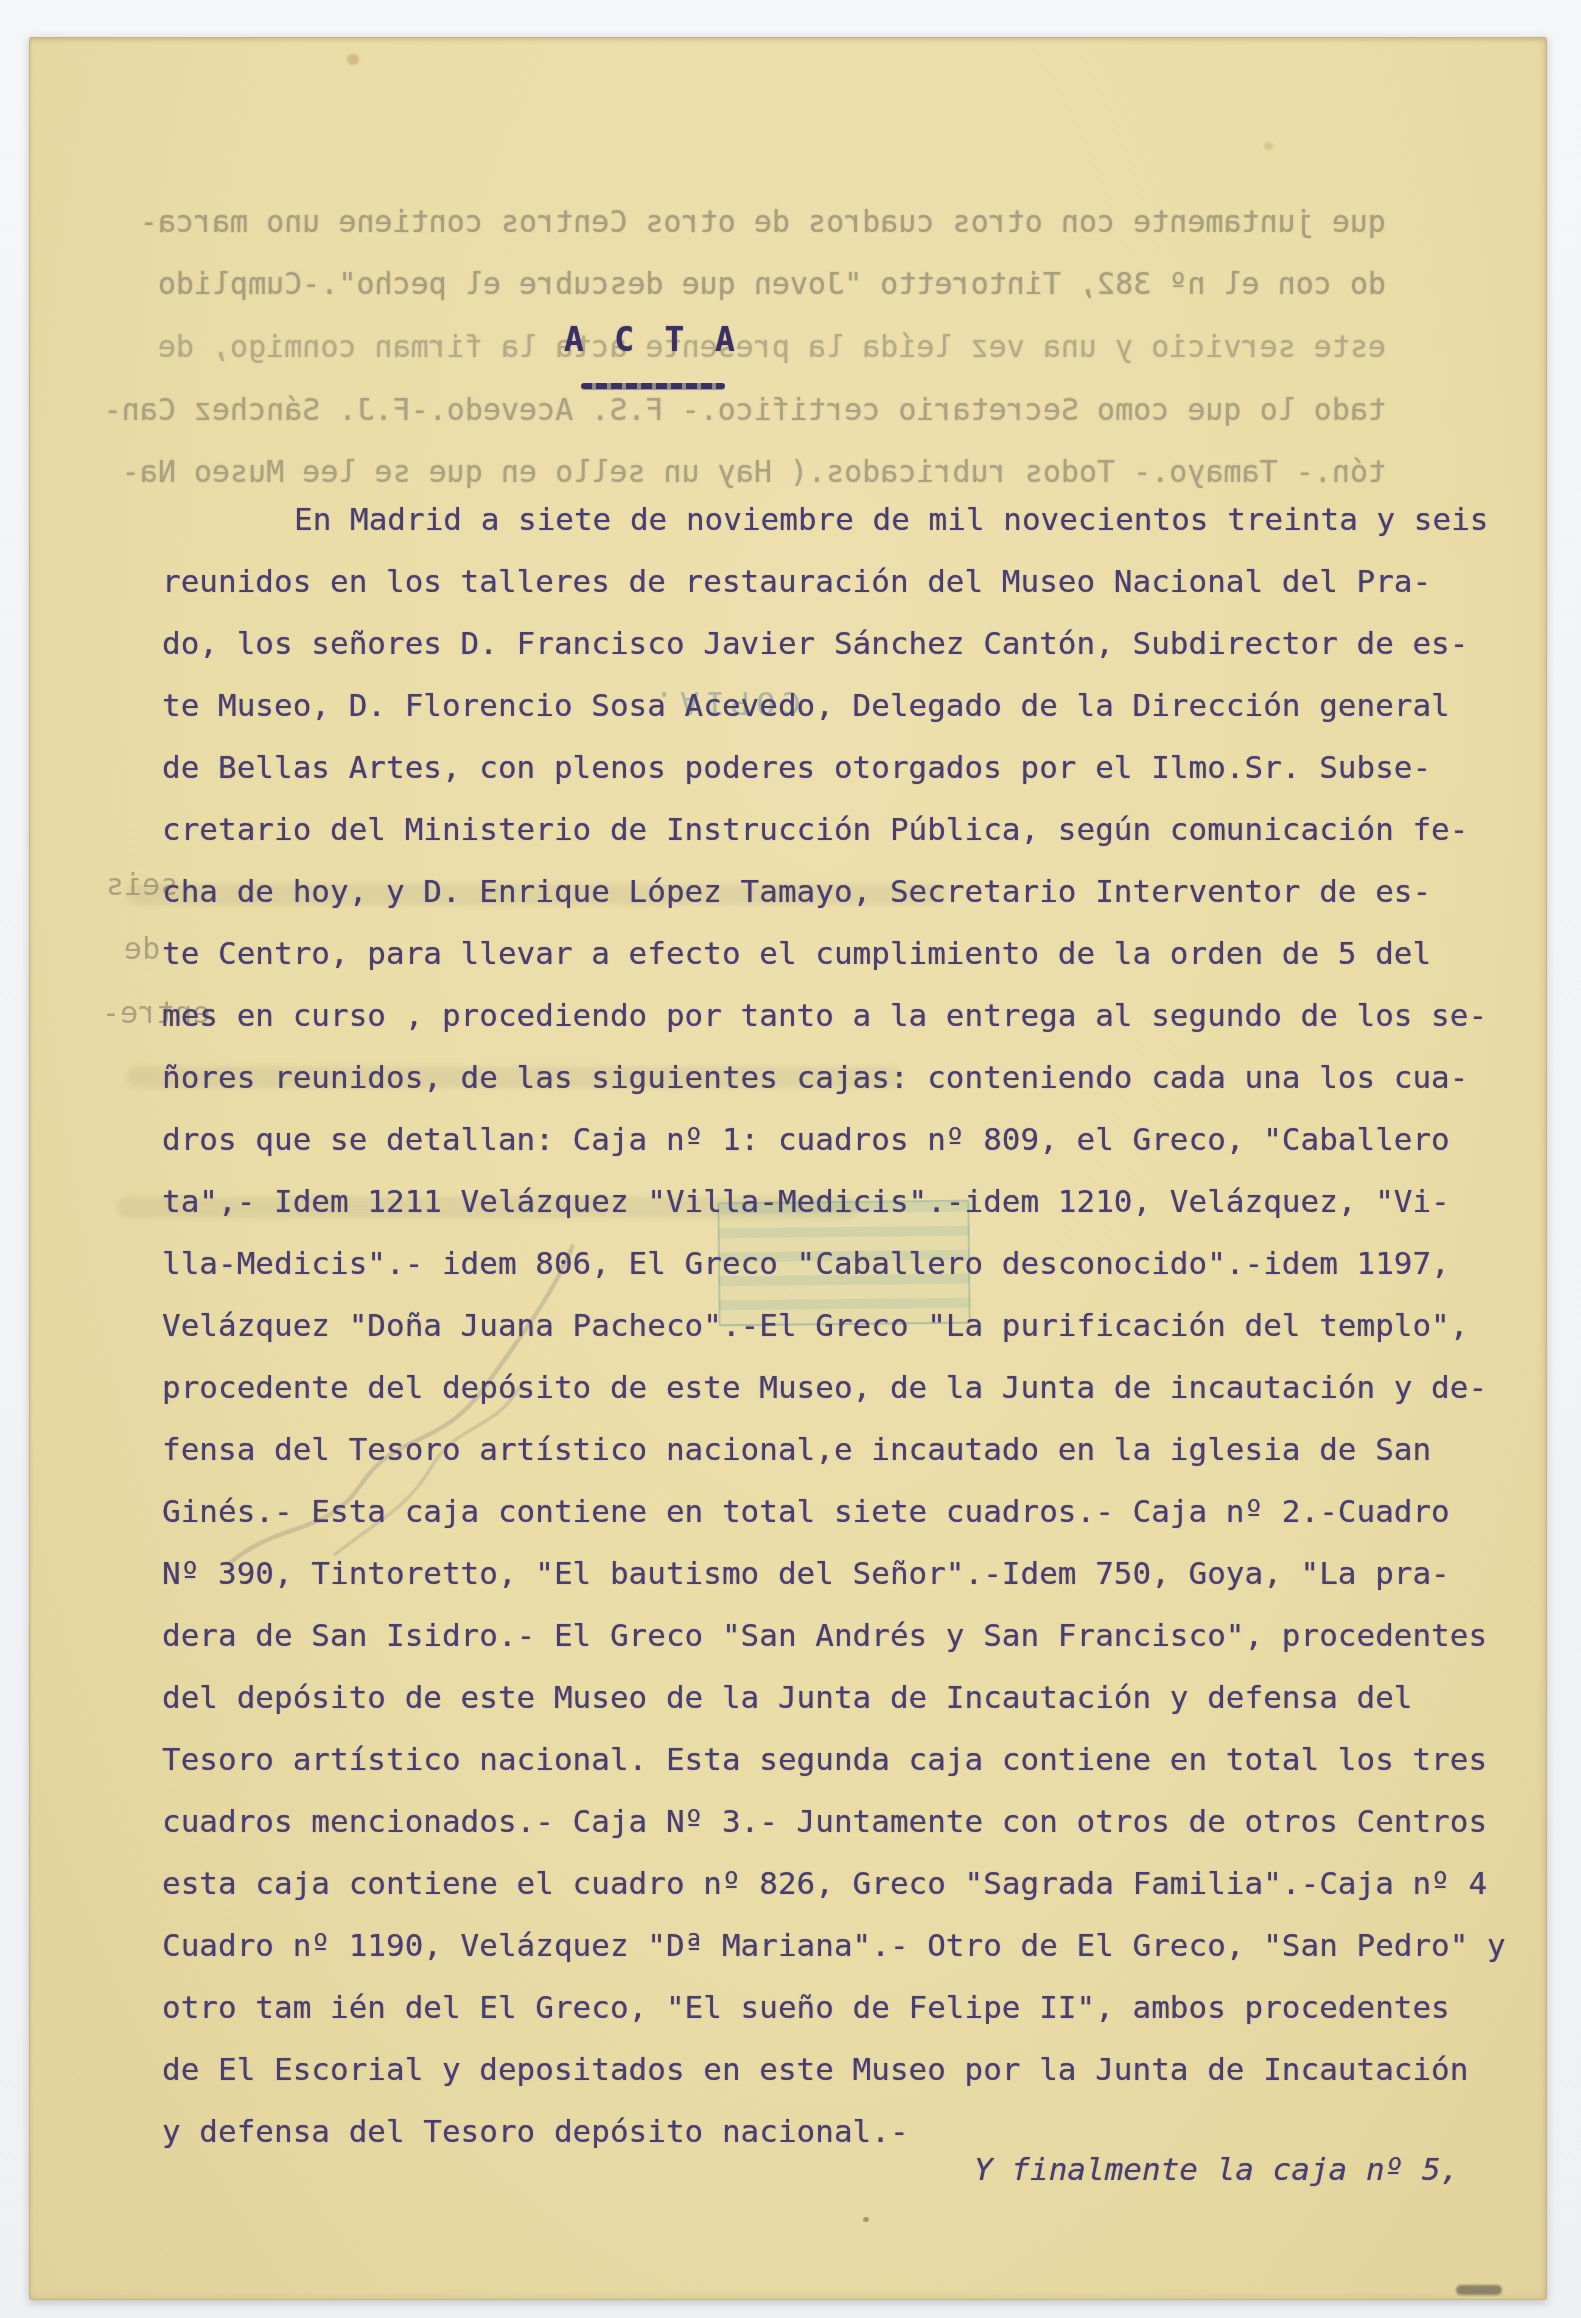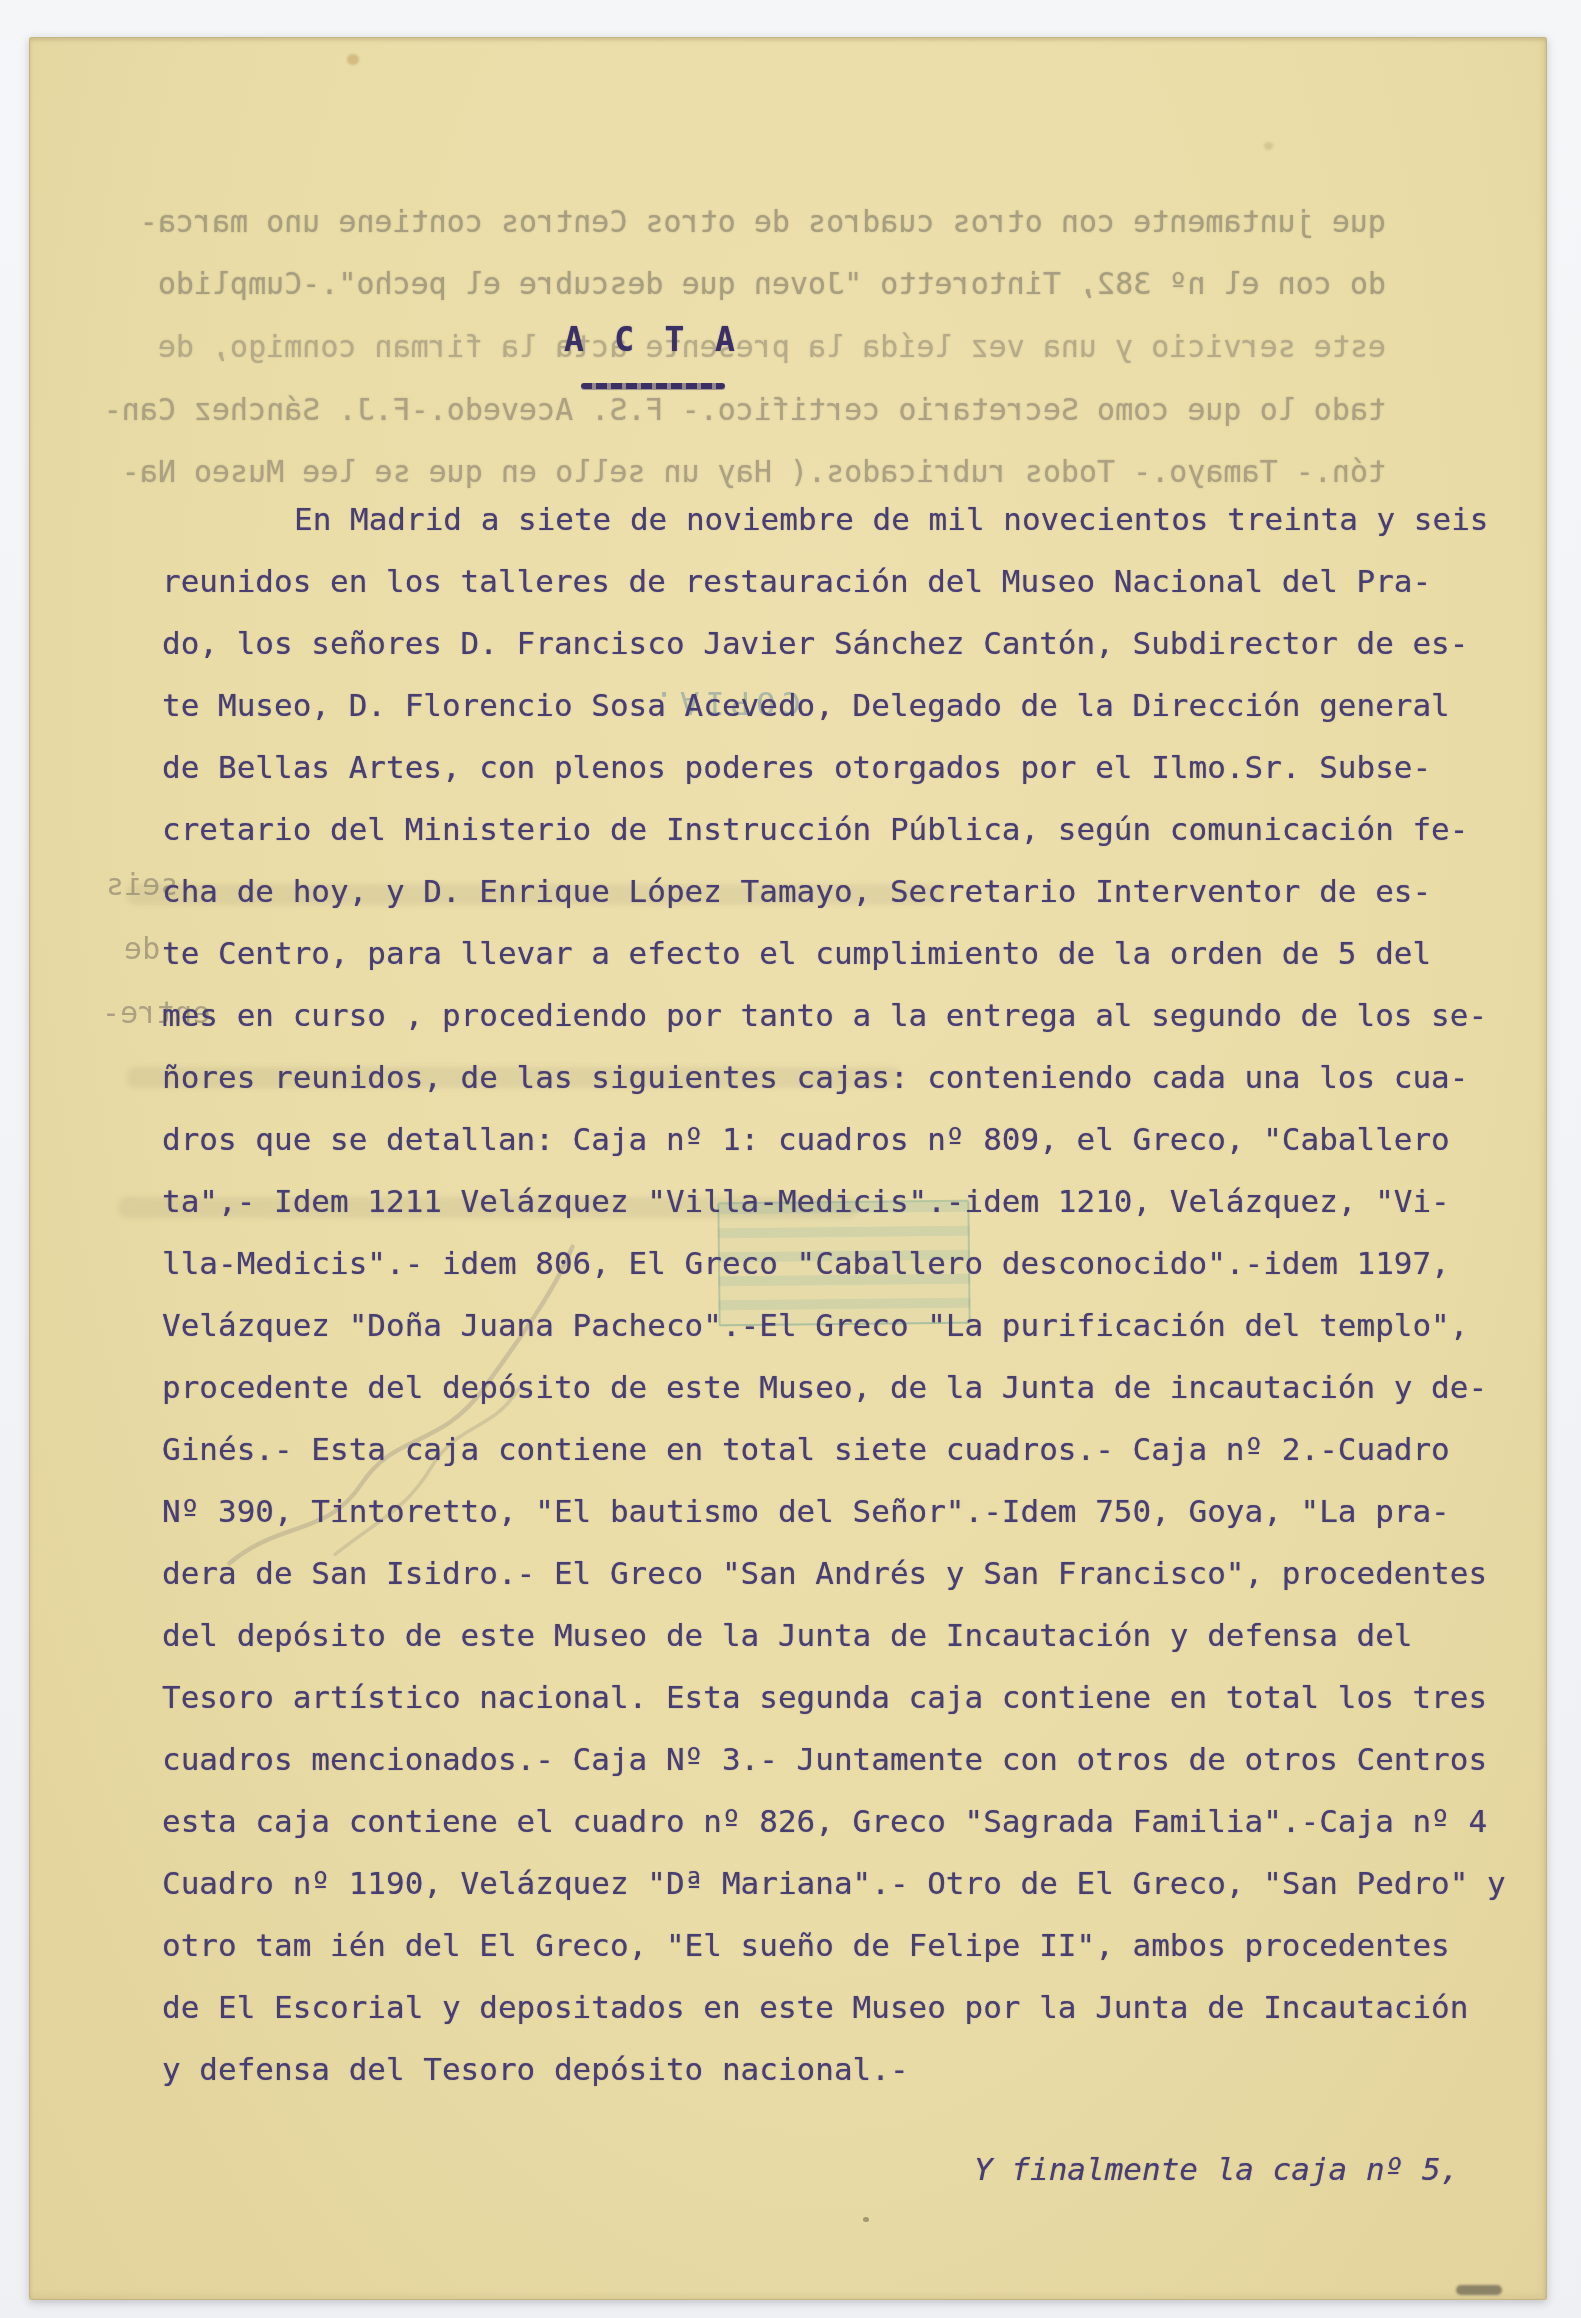--- a/index.html
+++ b/index.html
@@ -136,20 +136,21 @@
     <div class="bl">cretario del Ministerio de Instrucción Pública, según comunicación fe-</div>
     <div class="bl">cha de hoy, y D. Enrique López Tamayo, Secretario Interventor de es-</div>
     <div class="bl">te Centro, para llevar a efecto el cumplimiento de la orden de 5 del</div>
     <div class="bl">mes en curso , procediendo por tanto a la entrega al segundo de los se-</div>
     <div class="bl">ñores reunidos, de las siguientes cajas: conteniendo cada una los cua-</div>
     <div class="bl">dros que se detallan: Caja nº 1: cuadros nº 809, el Greco, "Caballero</div>
     <div class="bl">ta",- Idem 1211 Velázquez "Villa-Medicis".-idem 1210, Velázquez, "Vi-</div>
     <div class="bl">lla-Medicis".- idem 806, El Greco "Caballero desconocido".-idem 1197,</div>
     <div class="bl">Velázquez "Doña Juana Pacheco".-El Greco "La purificación del templo",</div>
     <div class="bl">procedente del depósito de este Museo, de la Junta de incautación y de-</div>
+    <div class="bl">fensa del Tesoro artístico nacional,e incautado en la iglesia de San</div>
     <div class="bl">Ginés.- Esta caja contiene en total siete cuadros.- Caja nº 2.-Cuadro</div>
     <div class="bl">Nº 390, Tintoretto, "El bautismo del Señor".-Idem 750, Goya, "La pra-</div>
     <div class="bl">dera de San Isidro.- El Greco "San Andrés y San Francisco", procedentes</div>
     <div class="bl">del depósito de este Museo de la Junta de Incautación y defensa del</div>
     <div class="bl">Tesoro artístico nacional. Esta segunda caja contiene en total los tres</div>
     <div class="bl">cuadros mencionados.- Caja Nº 3.- Juntamente con otros de otros Centros</div>
     <div class="bl">esta caja contiene el cuadro nº 826, Greco "Sagrada Familia".-Caja nº 4</div>
     <div class="bl">Cuadro nº 1190, Velázquez "Dª Mariana".- Otro de El Greco, "San Pedro" y</div>
     <div class="bl">otro tam ién del El Greco, "El sueño de Felipe II", ambos procedentes</div>
     <div class="bl">de El Escorial y depositados en este Museo por la Junta de Incautación</div>

